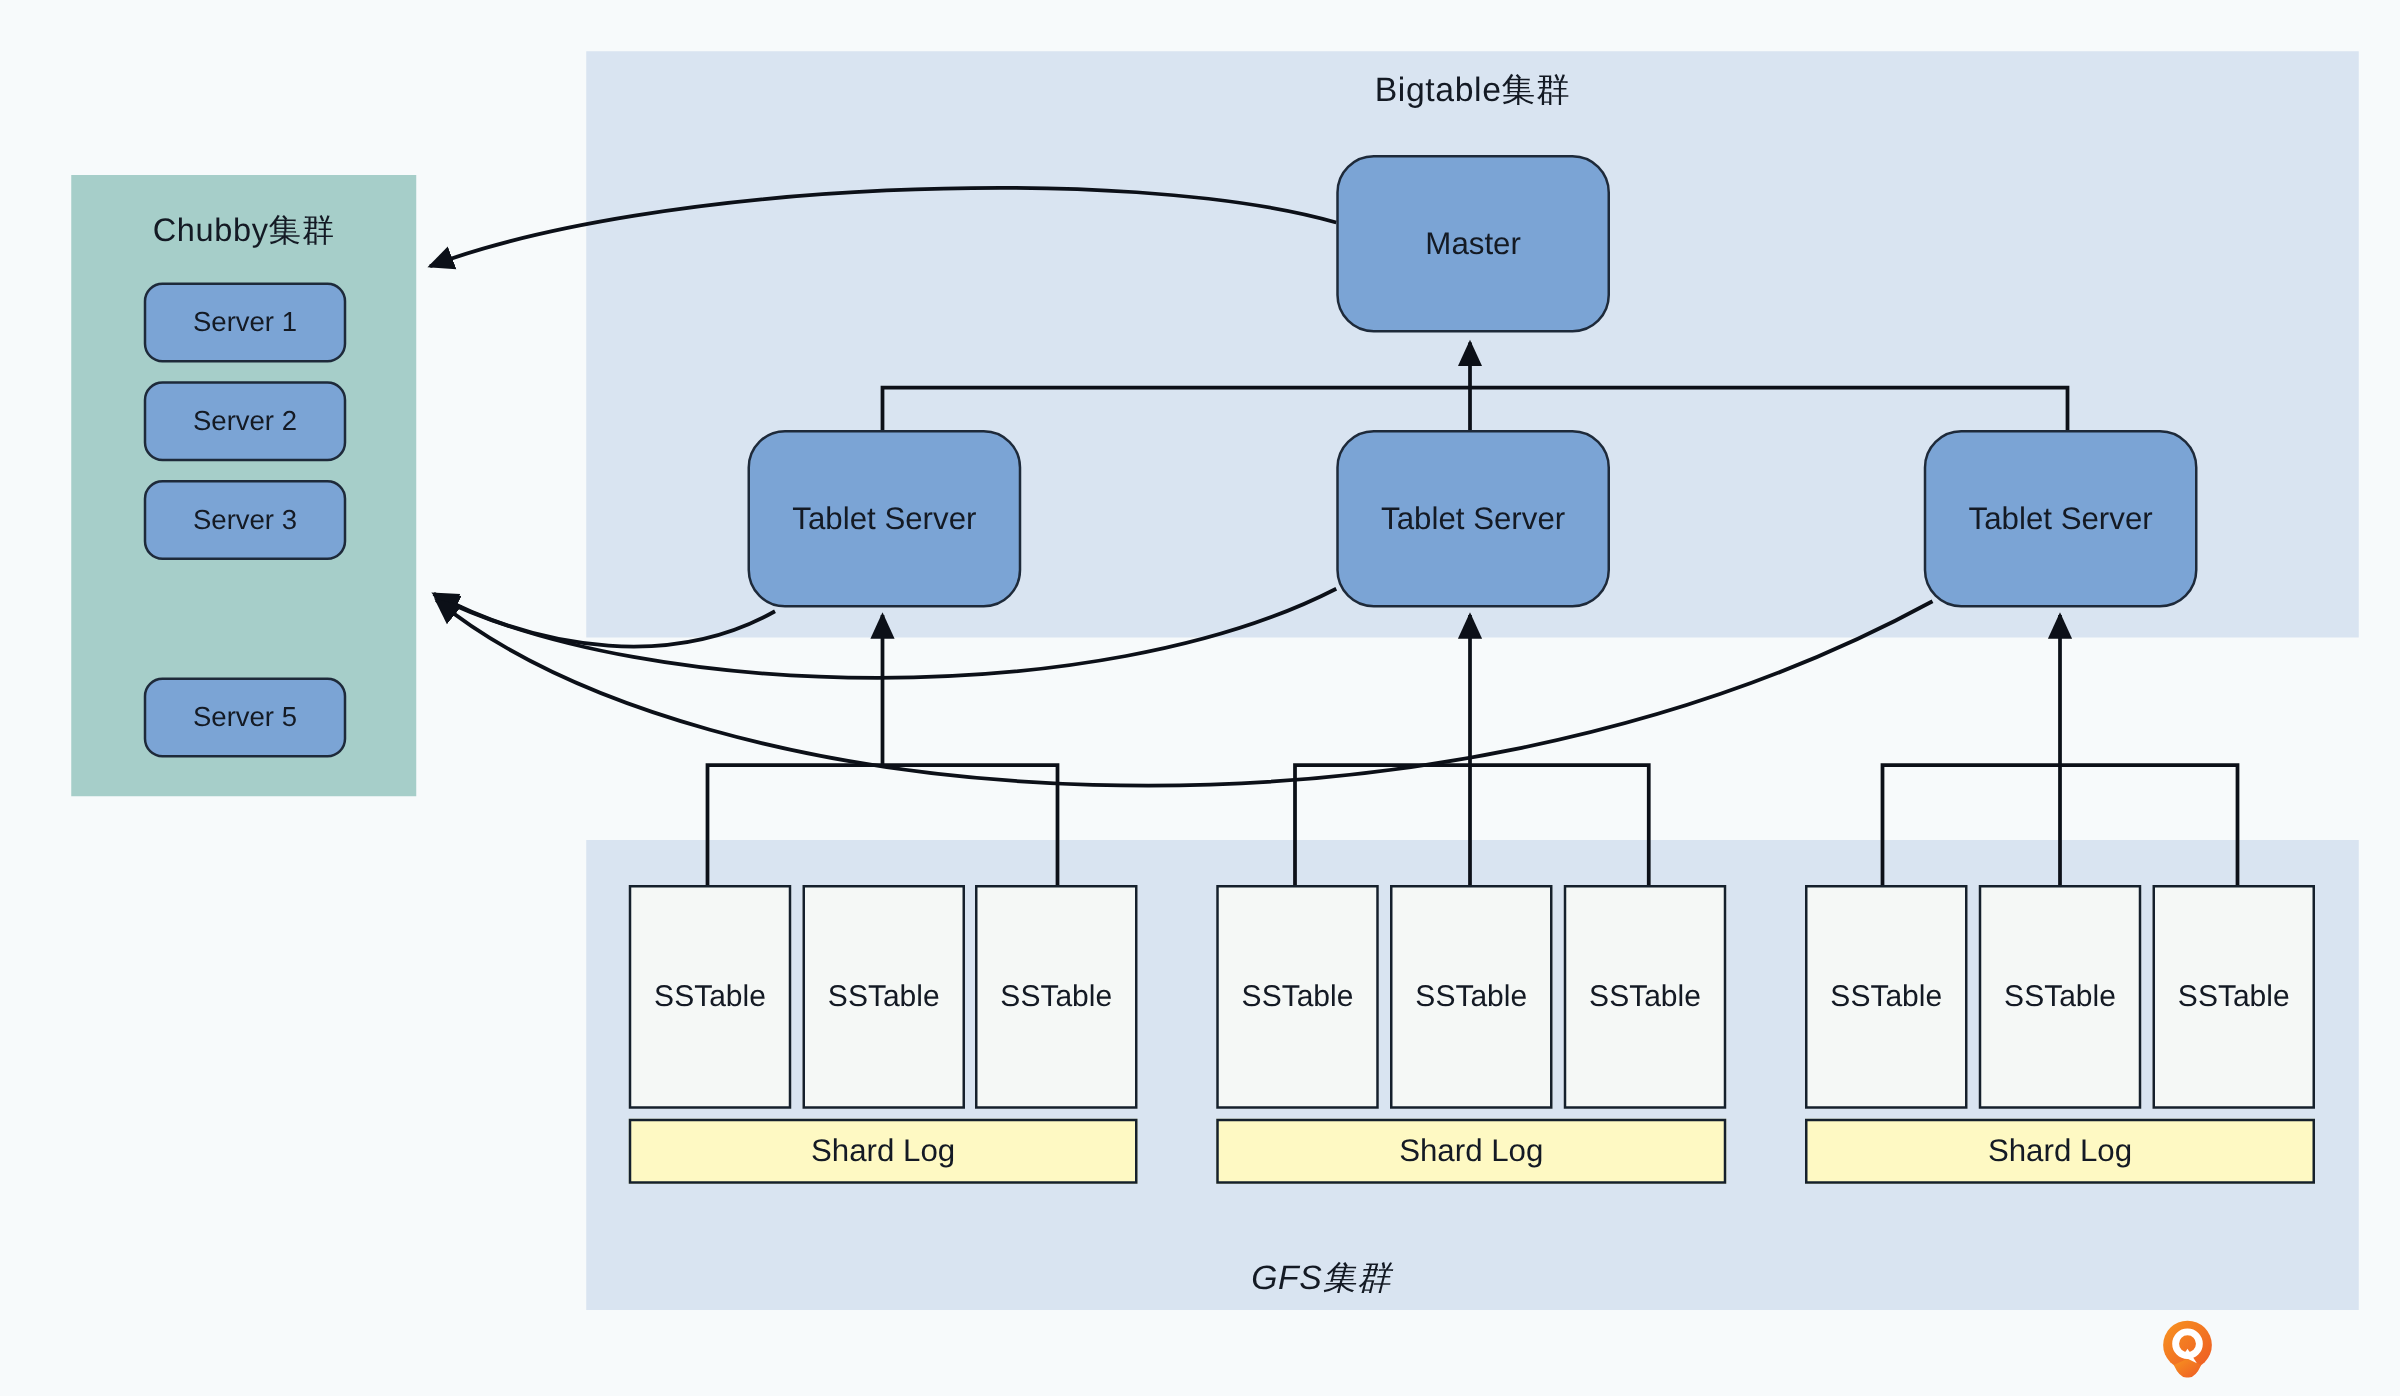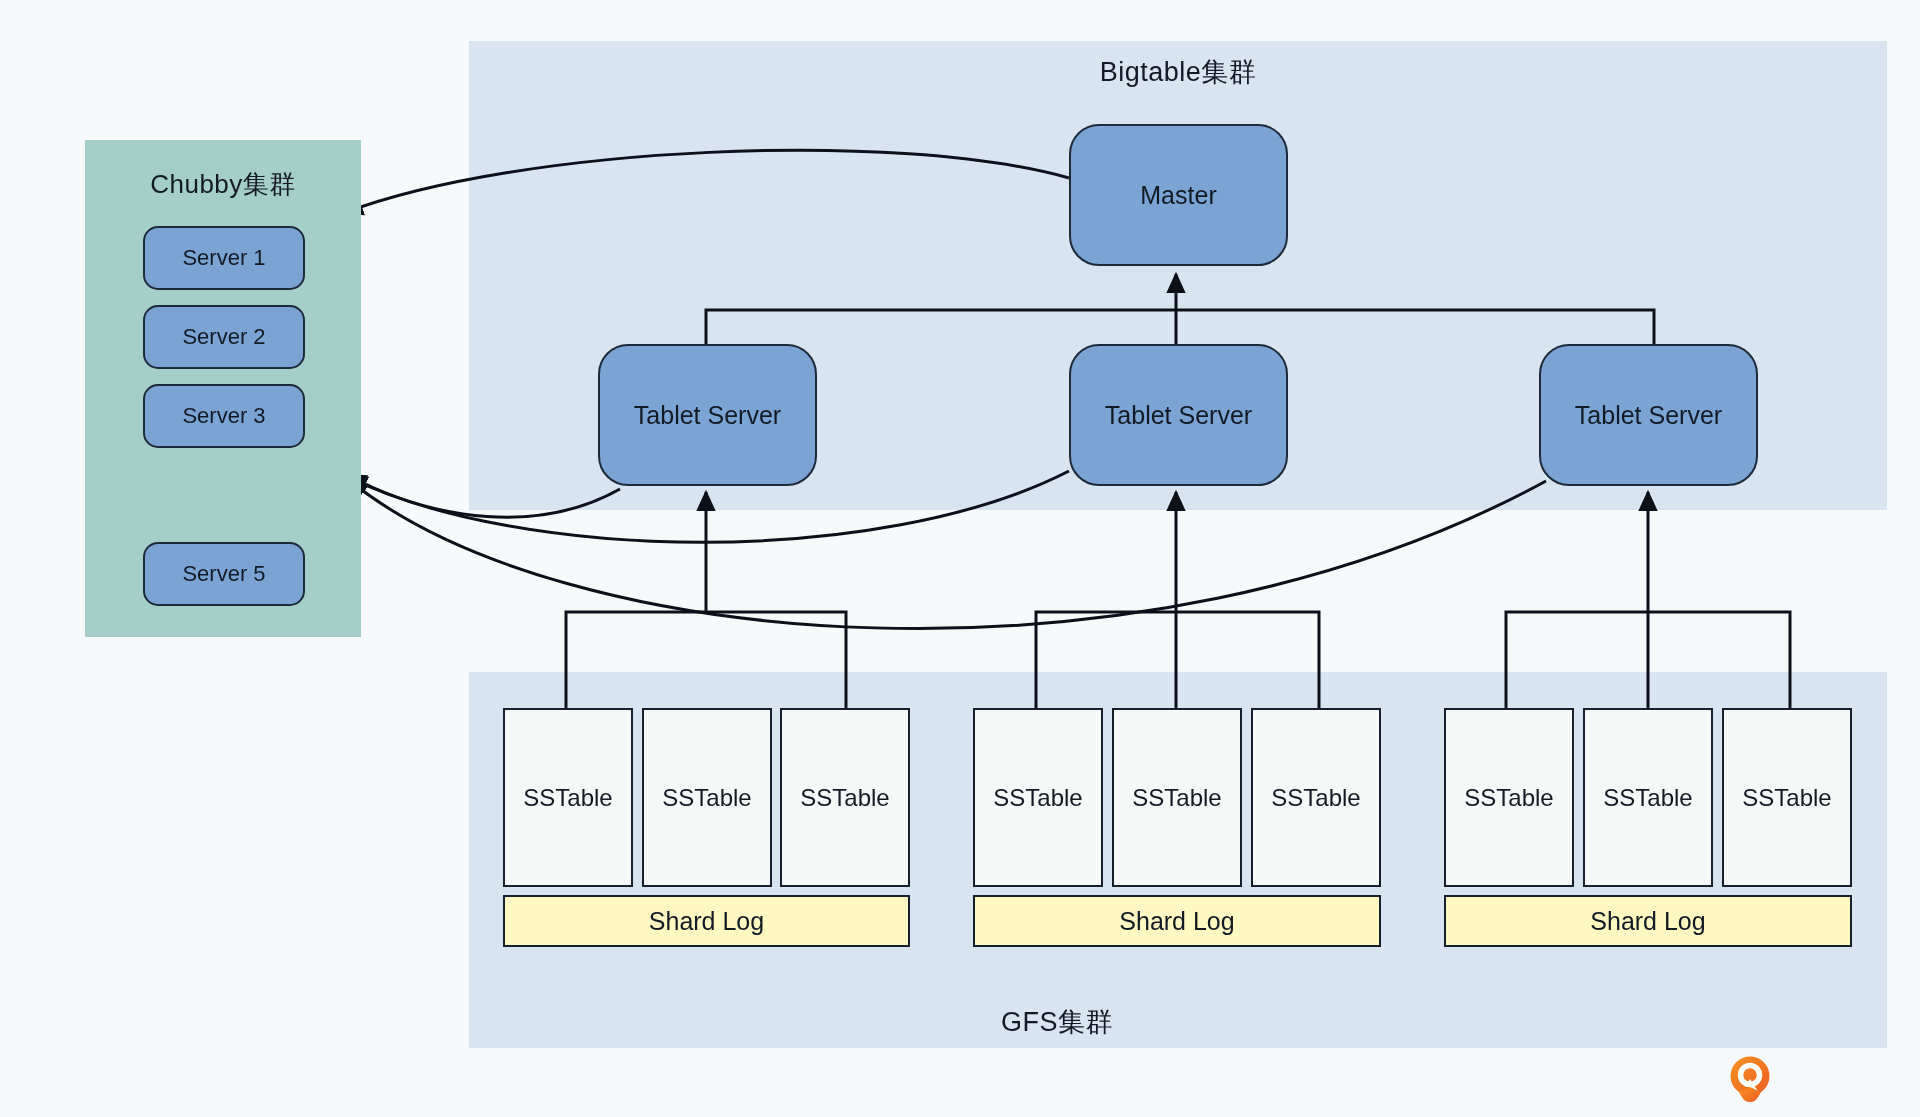--- a/index.html
+++ b/index.html
@@ -26,30 +26,29 @@
   #gfs-region      { left: 469px; top: 672px; width: 1418px; height: 376px; }
 
   .region-title {
     position: absolute;
     font-size: 27px;
     letter-spacing: 0.5px;
     text-align: center;
     z-index: 3;
   }
   #bigtable-title { left: 469px; top: 54px;   width: 1418px; }
-  #gfs-title      { left: 469px; top: 1004px; width: 1176px; }
+  #gfs-title      { left: 469px; top: 1004px; width: 1176px; font-style: italic; }
 
   
   .chubby-panel {
     position: absolute;
     left: 57px; top: 140px;
     width: 276px; height: 497px;
     background: #a6cec9;
     z-index: 2;
-    margin-left: 28px;
   }
   .chubby-title {
     padding-top: 27px;
     text-align: center;
     font-size: 26px;
     letter-spacing: 0.5px;
   }
   .server-node {
     position: absolute;
     left: 58px;

